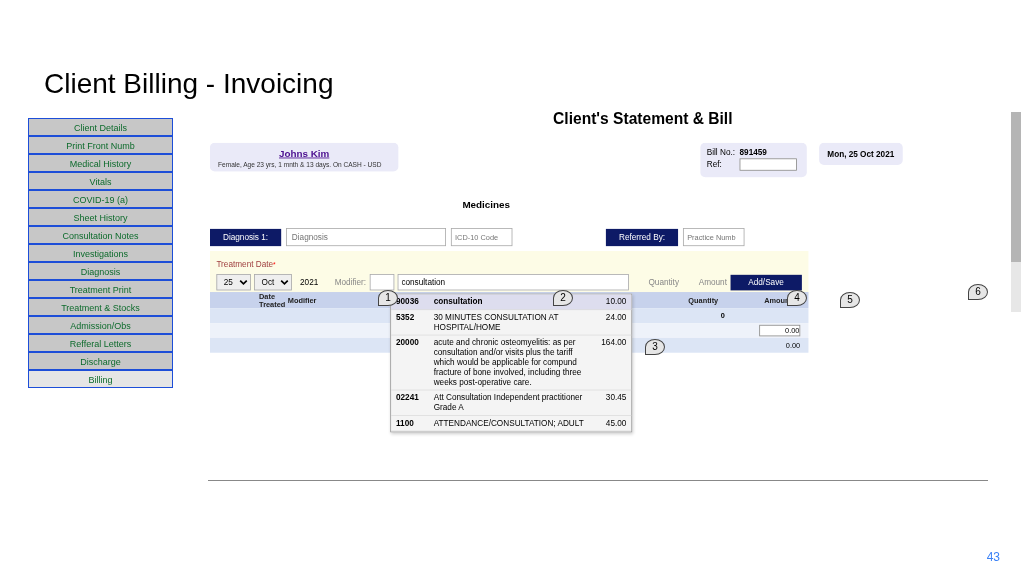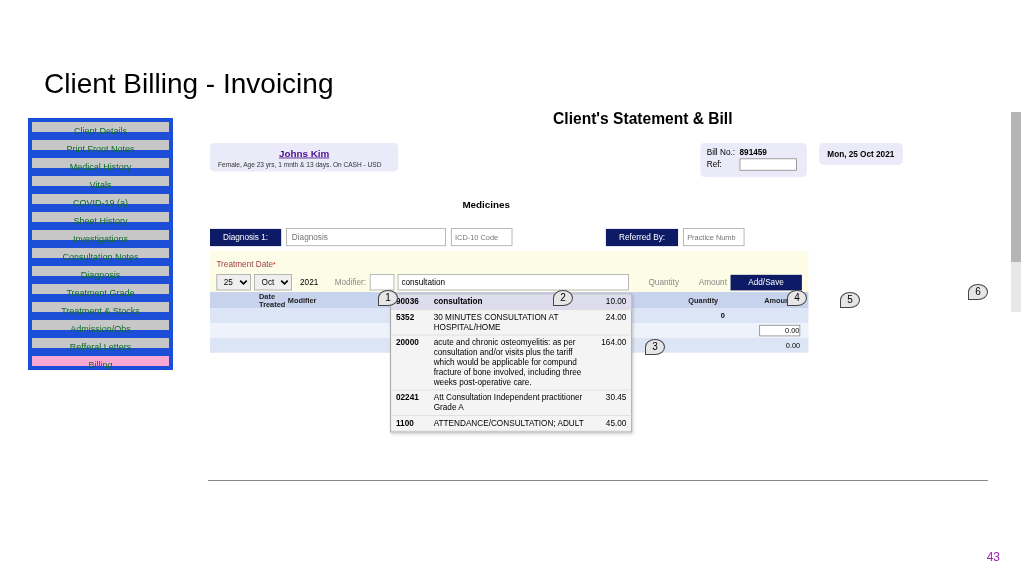--- a/index.html
+++ b/index.html
@@ -1,20 +1,20 @@
 <!DOCTYPE html>
 <html><head>
 <meta charset="utf-8">
 <style>
 * { box-sizing: border-box; margin: 0; padding: 0; }
 body { font-family: Arial, sans-serif; background: #fff; width: 1024px; height: 576px; position: relative; overflow: hidden; }
 .page-title { font-size: 28px; font-weight: 400; position: absolute; top: 68px; left: 44px; color: #000; }
 .sidebar { position: absolute; left: 28px; top: 118px; width: 145px; }
-.sidebar-item { background: #c7c7c7; border: 4px solid #1d4ed8; height: 18px; font-size: 9px; color: #0d6b2c; text-align: center; line-height: 18px; cursor: pointer; }
-.sidebar-item.active { background: #f9a8d4; }
+.sidebar-item { background: #c7c7c7; border: 1px solid #1d4ed8; height: 18px; font-size: 9px; color: #0d6b2c; text-align: center; line-height: 18px; cursor: pointer; }
+.sidebar-item.active { background: #e5e5e5; }
 .main-area { position: absolute; left: 195px; top: 110px; width: 800px; }
 .statement-title { font-size: 19px; font-weight: bold; text-align: center; margin-bottom: 10px; margin-left: 120px; }
 .patient-box { position: absolute; left: 12px; top: 40px; background: #eaeaf8; border-radius: 6px; padding: 6px 10px 4px; width: 230px; }
 .patient-name { color: #4a0d8f; font-size: 12px; font-weight: bold; text-decoration: underline; text-align: center; }
 .patient-info { font-size: 8px; color: #333; margin-top: 2px; }
 .bill-box { position: absolute; left: 610px; top: 40px; background: #eaeaf8; border-radius: 6px; padding: 6px 8px; font-size: 10px; width: 130px; }
 .bill-box .row { display: flex; align-items: center; margin-bottom: 2px; }
 .bill-box .lbl { width: 40px; }
 .bill-box .val { font-weight: bold; }
 .bill-box input { width: 70px; height: 15px; border: 1px solid #888; font-size: 9px; }
@@ -55,42 +55,43 @@
 .grid-body .grow:nth-child(odd) { background: #dce5f5; }
 .grid-body .grow:nth-child(even) { background: #eef2fa; }
 .grow .c1 { width: 230px; }
 .grow .c2 { width: 220px; }
 .grow .c3 { width: 60px; }
 .grow .c4 { width: 130px; text-align: right; padding-right: 12px; font-weight: bold; }
 .grow .c5 { width: 90px; text-align: right; padding-right: 10px; }
 .grow .c5 input { width: 50px; height: 14px; font-size: 9px; text-align: right; border: 1px solid #888; }
 .scrollbar { position: absolute; right: 12px; top: 118px; width: 10px; height: 200px; background: #e7e7e7; }
 .scrollbar .thumb { width: 10px; height: 150px; background: #b5b5b5; }
-.pagenum { position: absolute; bottom: 12px; right: 24px; font-size: 12px; color: #a21caf; }
+.pagenum { position: absolute; bottom: 12px; right: 24px; font-size: 12px; color: #3b82f6; }
 .hr-line { position: absolute; top: 352px; left: 205px; width: 735px; border-top: 1px solid #888; }
 </style>
 </head>
 <body>
 
 <div class="page-title">Client Billing - Invoicing</div>
 
 <div class="sidebar">
   <div class="sidebar-item">Client Details</div>
-  <div class="sidebar-item">Print Front Notes</div>
+  <div class="sidebar-item">Print Front Numb</div>
   <div class="sidebar-item">Medical History</div>
   <div class="sidebar-item">Vitals</div>
   <div class="sidebar-item">COVID-19 (a)</div>
   <div class="sidebar-item">Sheet History</div>
+  <div class="sidebar-item">Consultation Notes</div>
   <div class="sidebar-item">Investigations</div>
-  <div class="sidebar-item">Consultation Notes</div>
   <div class="sidebar-item">Diagnosis</div>
-  <div class="sidebar-item">Treatment Grade</div>
+  <div class="sidebar-item">Treatment Print</div>
   <div class="sidebar-item">Treatment &amp; Stocks</div>
   <div class="sidebar-item">Admission/Obs</div>
   <div class="sidebar-item">Refferal Letters</div>
+  <div class="sidebar-item">Discharge</div>
   <div class="sidebar-item active">Billing</div>
 </div>
 
 <div class="main-area">
   <div class="statement-title">Client's Statement &amp; Bill</div>
 
   <div class="patient-box">
     <div class="patient-name">Johns Kim</div>
     <div class="patient-info">Female, Age 23 yrs, 1 mnth &amp; 13 days. On CASH - USD</div>
   </div>

